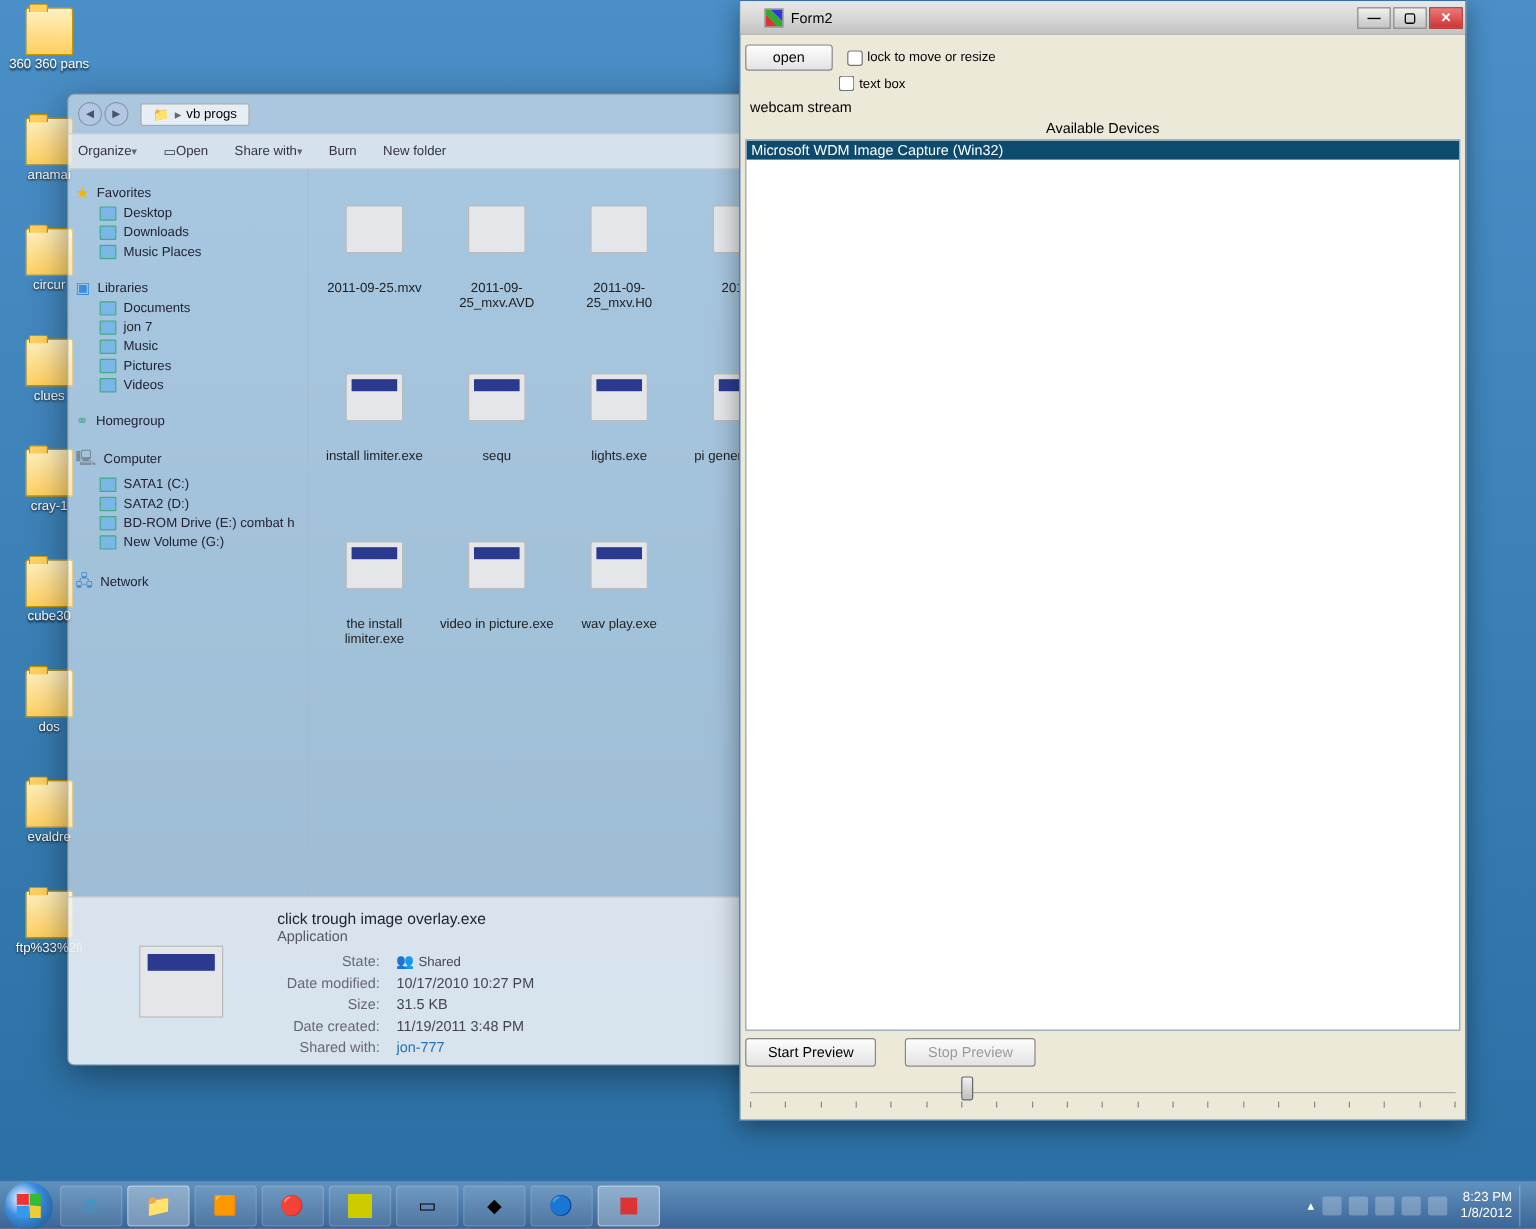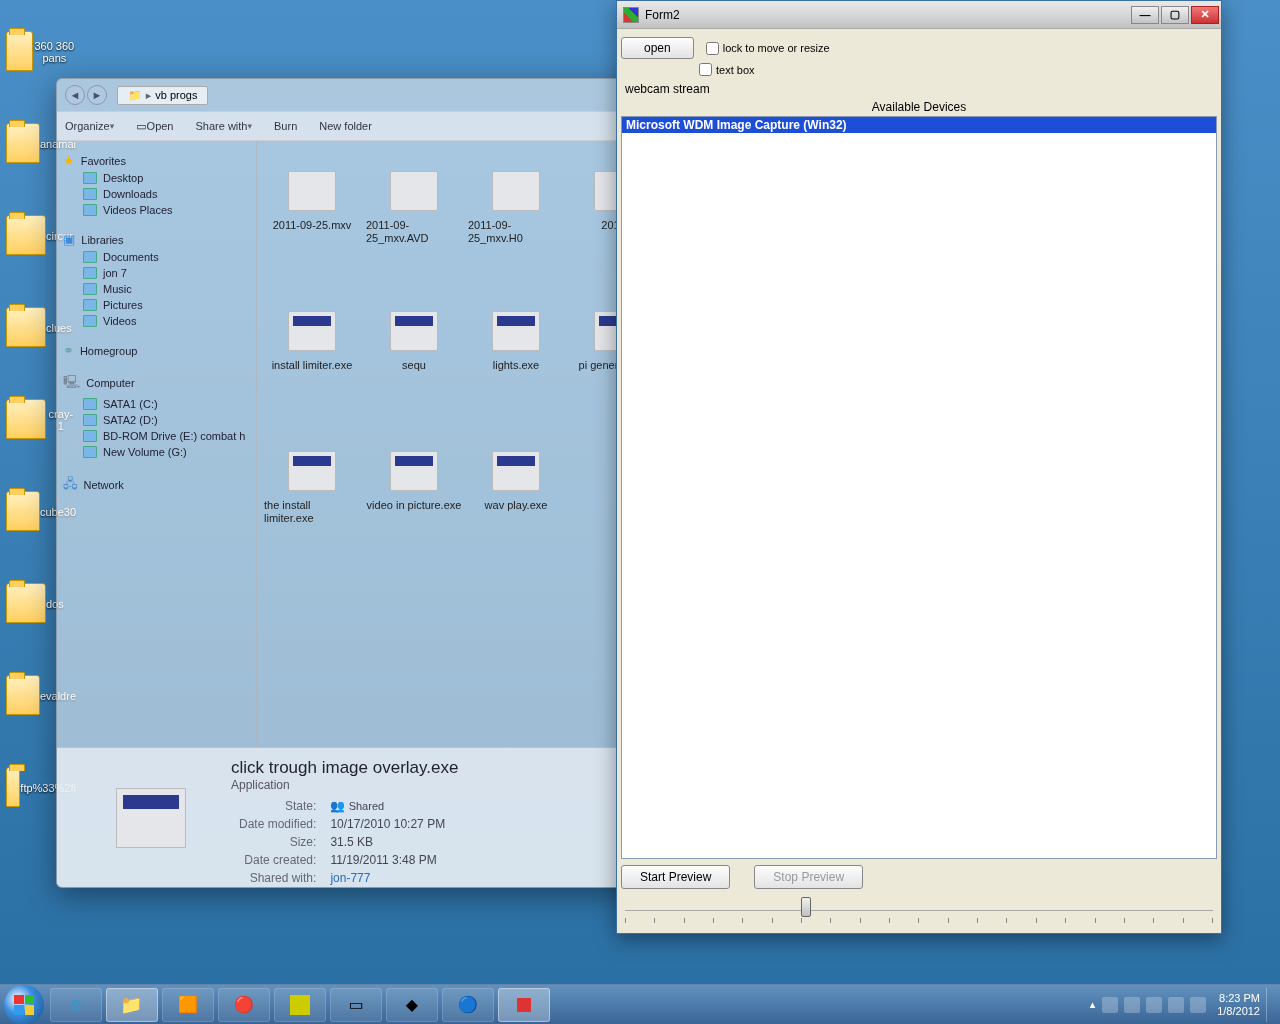--- a/index.html
+++ b/index.html
@@ -1,75 +1,75 @@
 <!DOCTYPE html>
 <html><head>
 <meta charset="utf-8">
 <style>
 * { margin: 0; padding: 0; box-sizing: border-box; font-family: "Segoe UI", Tahoma, sans-serif; font-size: 11px; }
 html, body { width: 1280px; height: 1024px; overflow: hidden; }
 body { background: linear-gradient(180deg, #4a8fc7 0%, #3a7fb5 50%, #2a6fa3 100%); position: relative; }
 
 
 .desktop { position: absolute; left: 0; top: 0; padding: 6px 6px; display: flex; flex-direction: column; flex-wrap: wrap; height: 940px; width: 100%; align-content: flex-start; }
-.dicon { width: 70px; height: 92px; display: flex; flex-direction: row; align-items: center; color: #fff; text-shadow: 0 1px 2px #000; margin: 0 0 0 0; }
+.dicon { width: 70px; height: 92px; display: flex; flex-direction: column; align-items: center; color: #fff; text-shadow: 0 1px 2px #000; margin: 0 0 0 0; }
 .dicon .glyph { width: 40px; height: 40px; background: linear-gradient(180deg,#fff0c0 0%, #ffd060 100%); border-radius: 3px 3px 1px 1px; border: 1px solid #c89600; margin-bottom: 2px; position: relative; }
 .dicon .glyph::before { content:""; position:absolute; top:-4px; left:2px; width:14px; height:6px; background:#ffd060; border:1px solid #c89600; border-bottom:none; border-radius:2px 2px 0 0;}
 .dicon .lbl { font-size: 11px; text-align: center; line-height: 1.1; max-width: 70px; }
 
 
 .explorer { position: absolute; left: 56px; top: 78px; width: 870px; height: 810px; background: rgba(248,248,248,0.55); border: 1px solid rgba(120,120,120,0.5); border-radius: 6px; box-shadow: 0 8px 30px rgba(0,0,0,0.4); overflow: hidden; }
 .exp-glass { height: 32px; background: rgba(180,200,220,0.3); display:flex; align-items:center; padding: 0 8px; }
 .navbtn { width:20px; height:20px; border-radius:50%; background: rgba(180,200,230,0.7); border:1px solid #89a; margin-right:2px; display:flex; align-items:center; justify-content:center; color:#456;}
 .addr { margin-left:8px; padding:2px 10px; background:rgba(255,255,255,0.7); border:1px solid #aaa; border-radius:2px; font-size:12px; display:flex; align-items:center;}
 .addr .arw { margin: 0 4px; color:#666;}
 .exp-toolbar { height: 30px; background: rgba(225,232,240,0.8); border-top:1px solid rgba(200,200,200,0.8); border-bottom:1px solid rgba(200,200,200,0.8); display:flex; align-items:center; padding: 0 8px; color:#334; font-size:12px;}
 .exp-toolbar > div { margin-right: 22px; display:flex; align-items:center; cursor:default;}
 .exp-toolbar .dd::after { content:" ▾"; font-size:9px; color:#667;}
 .exp-body { display:flex; height: calc(100% - 32px - 30px - 140px); }
 .nav { width: 200px; border-right: 1px solid rgba(180,180,180,0.6); padding: 6px 4px; overflow:hidden; color:#223;}
 .nav .grp { margin: 6px 0 2px 2px; display:flex; align-items:center;}
 .nav .grp .star{ color:#f7b500; margin-right:6px; font-size:13px;}
 .nav .item { padding: 2px 0 2px 22px; display:flex; align-items:center; font-size:12px;}
 .nav .ic { width:14px; height:12px; margin-right:6px; background:#79b7e7; border:1px solid #4a8; border-radius:1px;}
 .files { flex:1; padding: 10px 0 0 4px; display:flex; flex-wrap:wrap; align-content:flex-start;}
-.file { width: 102px; height: 140px; display:flex; flex-direction:column; align-items:center; text-align:left; color:#222; text-shadow:none; }
+.file { width: 102px; height: 140px; display:flex; flex-direction:column; align-items:center; text-align:center; color:#222; text-shadow:none;gap:15px; }
 .file .thumb { width:48px; height:40px; background:#e4e6ea; border:1px solid #bbb; border-radius:2px; margin-top:20px; position:relative;}
 .file .thumb.exe::before { content:""; position:absolute; top:4px; left:4px; right:4px; height:10px; background:#2b3a8f;}
 .file .fn { font-size:11px; margin-top:8px; line-height:1.2; max-width:96px;}
 .details { height: 140px; border-top:1px solid rgba(180,180,180,0.7); background: rgba(235,240,245,0.75); padding: 10px 14px; display:flex; }
 .details .big { width: 160px; display:flex; align-items:center; justify-content:center;}
 .details .big .thumb { width:70px; height:60px; background:#e4e6ea; border:1px solid #bbb; position:relative;}
 .details .big .thumb::before { content:""; position:absolute; top:6px; left:6px; right:6px; height:14px; background:#2b3a8f;}
 .details .meta { color:#223; }
-.details .name { font-size: 17px; color:#223;}
+.details .name { font-size: 13px; color:#223;}
 .details .type { font-size:12px; color:#556;}
 .details table td { font-size:12px; padding: 1px 6px; color:#445;}
 .details table td.k { text-align:right; color:#667;}
 
 
 .form2 { position:absolute; left: 616px; top: 0; width: 606px; height: 934px; background:#ece9d8; border: 1px solid #3a6ea5; box-shadow: 0 6px 20px rgba(0,0,0,0.4);}
-.titlebar { height: 28px; background: linear-gradient(180deg, #e8e8e8 0%, #d8d8d8 50%, #c2c2c2 100%); border-bottom:1px solid #aaa; display:flex; align-items:center; padding-left:6px;}
+.titlebar { height: 28px; background: linear-gradient(180deg, #e8e8e8 0%, #d8d8d8 50%, #c2c2c2 100%); border-bottom:1px solid #aaa; display:flex; align-items:center; padding-left:20px;}
 .titlebar .win-icon { width:16px; height:16px; background: linear-gradient(45deg,#d33,#d33 33%,#3a3 33%,#3a3 66%, #33d 66%); margin-right:6px; border:1px solid #888;}
 .titlebar .title { flex:1; font-size:12px; color:#000;}
 .winbtns { display:flex; margin-right:2px;}
 .winbtn { width: 28px; height:18px; border:1px solid #888; margin-left:2px; display:flex; align-items:center; justify-content:center; font-size:11px; font-weight:bold;}
 .winbtn.min { background: linear-gradient(180deg,#f0f0f0,#c4c4c4);}
 .winbtn.max { background: linear-gradient(180deg,#f0f0f0,#c4c4c4);}
 .winbtn.close { background: linear-gradient(180deg,#f07878,#c33); color:#fff; border-color:#a22;}
 .form2-body { padding: 4px; height: calc(100% - 28px); display:flex; flex-direction:column; }
 .topctrl { display:flex; flex-direction:column; }
 .row1 { display:flex; align-items:center; padding: 4px 0;}
 .btn { background: linear-gradient(180deg,#fdfdfd,#e3e3e3); border:1px solid #888; padding: 3px 22px; border-radius:3px; font-size:12px;}
 .chk { display:flex; align-items:center; margin-left: 12px; font-size:12px; color:#000;}
 .chk input { margin-right:4px; width:13px; height:13px;}
 .streamlbl { font-size:12px; padding: 2px 0 2px 4px;}
 .devlbl { text-align:center; font-size:12px; padding: 2px 0;}
 .devlist { flex:1; background:#fff; border:1px solid #8a9db0; overflow:auto;}
-.devitem { background:#1d4ed8; color:#fff; padding: 1px 4px; font-size:12px;font-weight:bold;}
+.devitem { background:#0c4a6e; color:#fff; padding: 1px 4px; font-size:12px;}
 .previewbtns { display:flex; padding: 6px 0;}
 .btn.disabled { color:#9a9a9a; }
 .slider { height: 30px; position:relative; margin: 0 4px 4px 4px;}
 .slider .track { position:absolute; top:50%; left:0; right:0; border-top:1px solid #aaa;}
 .slider .ticks { position:absolute; left:0; right:0; bottom:2px; display:flex; justify-content:space-between;}
 .slider .ticks span { width:1px; height:5px; background:#888;}
 .slider .thumb { position:absolute; top:2px; left:30%; width:10px; height:20px; background:linear-gradient(180deg,#f0f0f0,#c0c0c0); border:1px solid #666; border-radius:2px;}
 
 
 .taskbar { position:absolute; left:0; right:0; bottom:0; height: 40px; background: linear-gradient(180deg, rgba(120,160,200,0.7) 0%, rgba(60,100,150,0.9) 100%); border-top:1px solid rgba(255,255,255,0.2); display:flex; align-items:center; padding: 0 4px;}
@@ -153,21 +153,21 @@
       <div class="item">
           <div class="ic"></div>
           <span>Desktop</span>
         </div>
       <div class="item">
           <div class="ic"></div>
           <span>Downloads</span>
         </div>
       <div class="item">
           <div class="ic"></div>
-          <span>Videos Places</span>
+          <span>Music Places</span>
         </div>
       <div class="grp" style="margin-top:14px;">
           <span class="star" style="color:#3a8de0;">▣</span>
           <span>Libraries</span>
         </div>
       <div class="item">
           <div class="ic"></div>
           <span>Documents</span>
         </div>
       <div class="item">

